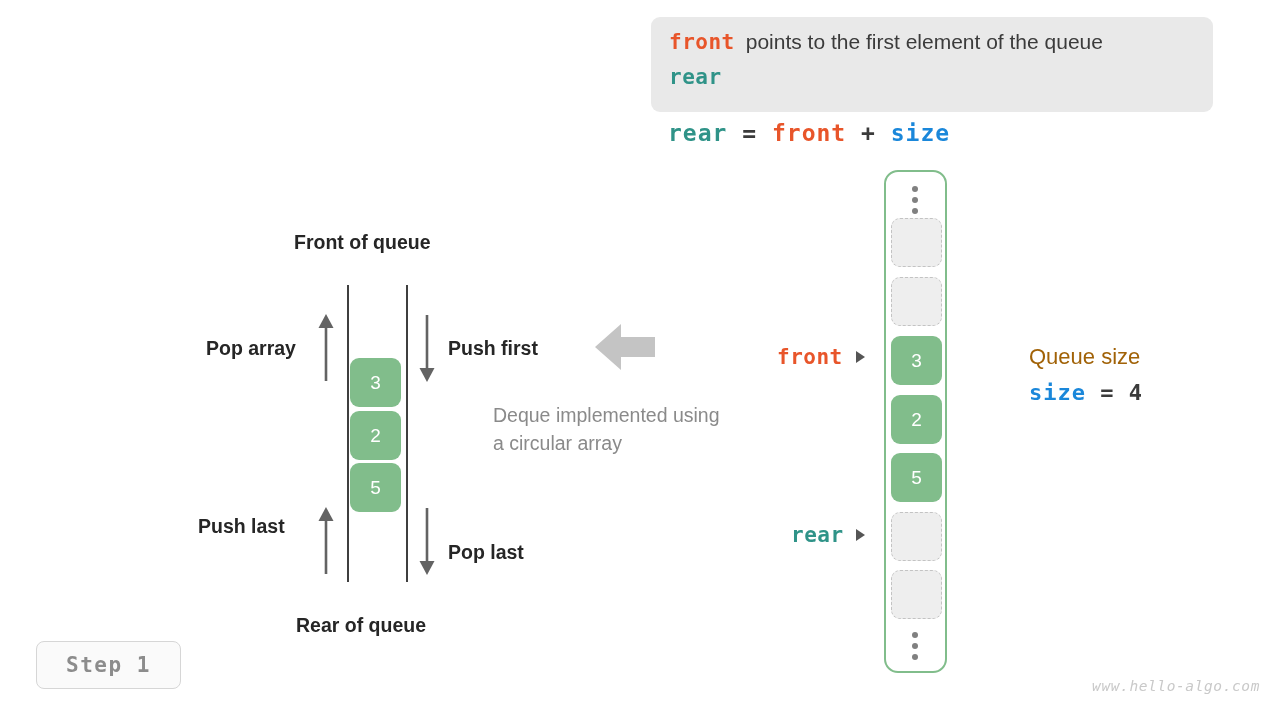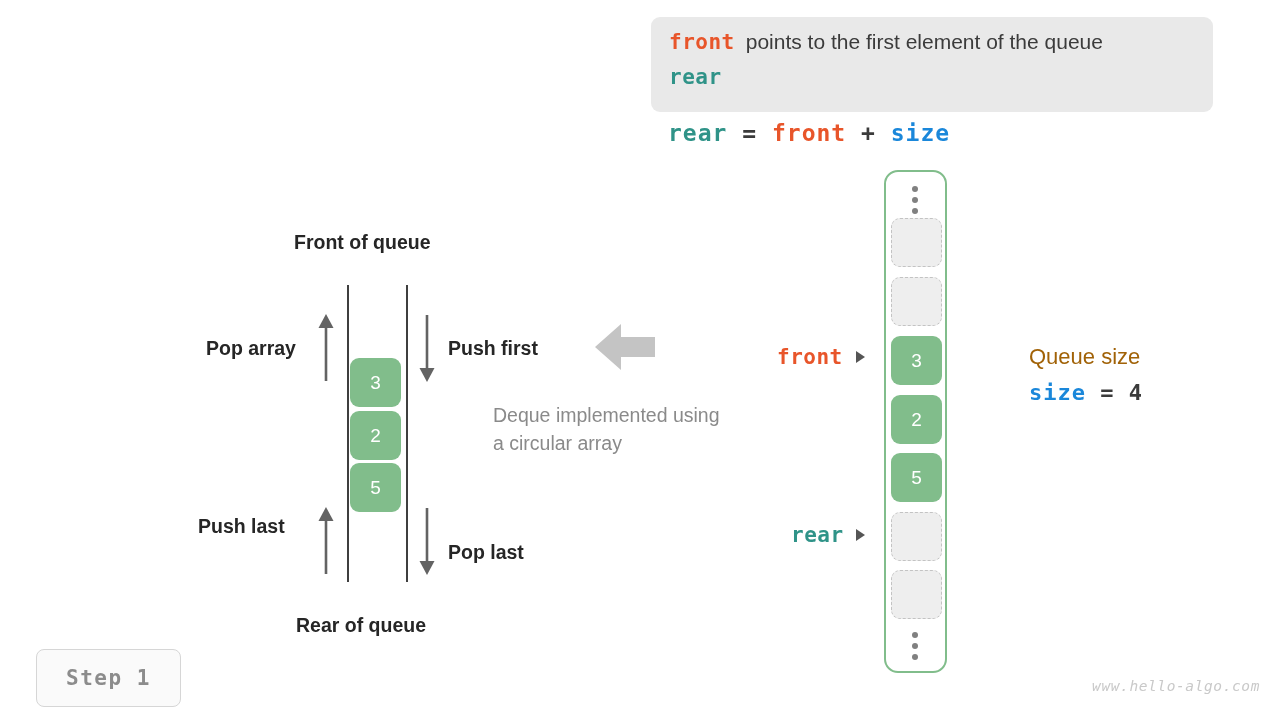--- a/index.html
+++ b/index.html
@@ -224,34 +224,33 @@
     white-space: nowrap;
   }
   #queue-size-expr .op { color: #3b3b3b; }
 
   
   #step-badge {
     position: absolute;
     left: 36px;
     top: 641px;
     width: 145px;
-    height: 58px;
+    height: 48px;
     border: 1.4px solid #d6d6d6;
     border-radius: 8px;
     background: #fafafa;
     display: flex;
     align-items: center;
     justify-content: center;
     font-family: "DejaVu Sans Mono", monospace;
     font-weight: bold;
     font-size: 21px;
     letter-spacing: 1.5px;
     color: #8c8c8c;
     box-sizing: border-box;
-    margin-top: 8px;
   }
   #watermark {
     position: absolute;
     right: 20px;
     top: 678px;
     font-family: "DejaVu Sans Mono", monospace;
     font-size: 14.5px;
     letter-spacing: 0.6px;
     color: #c9c9c9;
     white-space: nowrap;

